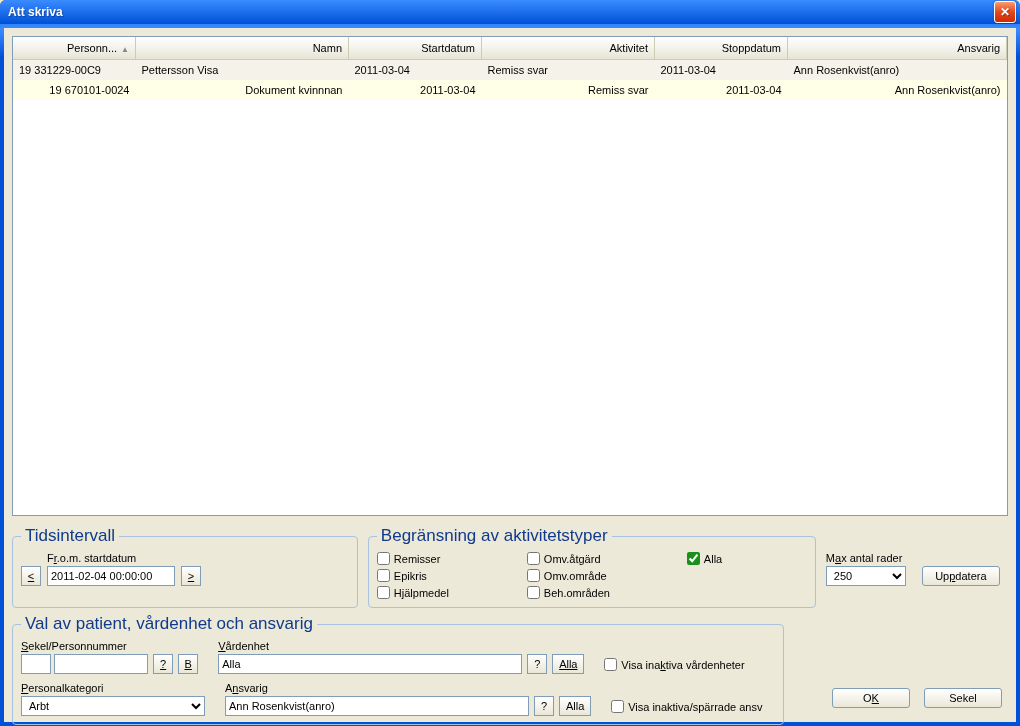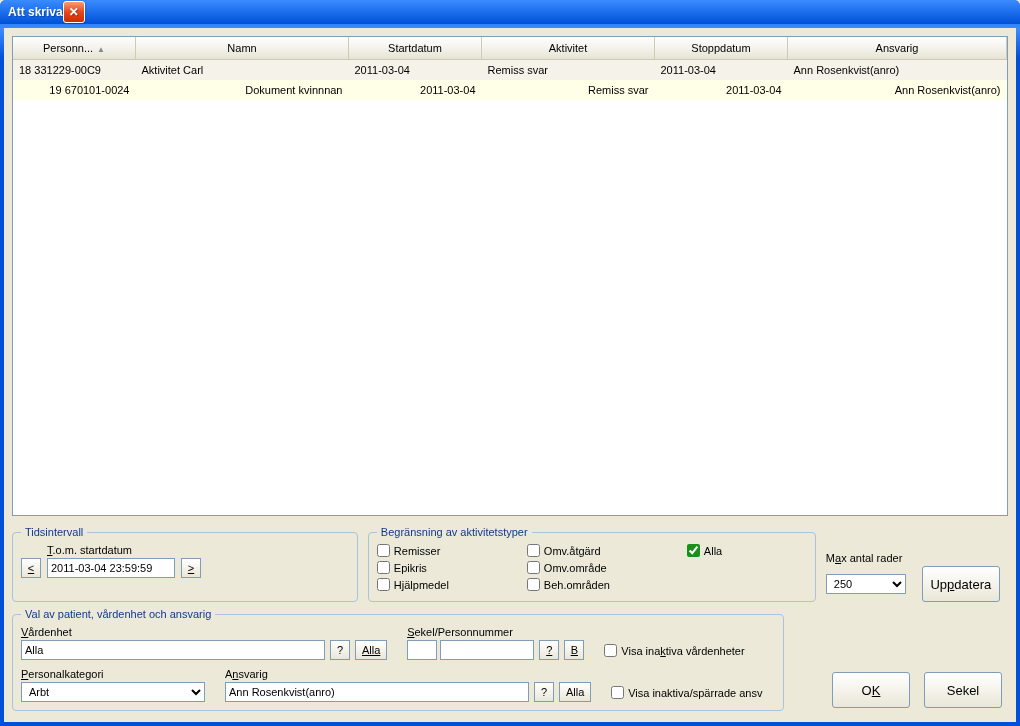--- a/index.html
+++ b/index.html
@@ -17,20 +17,21 @@
     height: 726px;
     background: linear-gradient(to bottom, #0058e1 0%, #3a8cff 4%, #0050d8 8%, #0050d8 100%);
     border-radius: 6px 6px 0 0;
     position: relative;
     box-sizing: border-box;
   }
   .titlebar {
     height: 24px;
     display: flex;
     align-items: center;
+    justify-content: space-between;
     padding: 0 4px 0 8px;
     color: #fff;
     font-weight: bold;
     font-size: 12px;
     text-shadow: 1px 1px 1px rgba(0,0,0,0.3);
     background: linear-gradient(to bottom, #3a8cff 0%, #0050d8 100%);
     border-radius: 6px 6px 0 0;
   }
   .close-btn {
     width: 20px;
@@ -66,21 +67,21 @@
   }
   table.grid {
     width: 100%;
     border-collapse: collapse;
     font-size: 11px;
   }
   table.grid th {
     background: linear-gradient(to bottom, #fefefe 0%, #f1f0e7 60%, #e6e3d4 100%);
     border-right: 1px solid #cfcab3;
     border-bottom: 1px solid #cfcab3;
-    text-align: center;
+    text-align: right;
     padding: 2px 6px;
     font-weight: normal;
     color: #000;
     height: 18px;
     position: relative;
     margin-top: 24px;
   }
   table.grid th .sort {
     color: #888;
     font-size: 8px;
@@ -101,21 +102,21 @@
   fieldset {
     border: 1px solid #a8c3e0;
     border-radius: 4px;
     margin: 6px 4px 0 0;
     padding: 6px 8px 8px 8px;
     box-sizing: border-box;
   }
   legend {
     color: #103a8c;
     padding: 0 4px;
-    font-size: 11px;
+    font-size: 17px;
     margin-top: 47px;
   }
   .filters-row {
     display: flex;
     gap: 6px;
     margin-top: 4px;
   }
   .tidsintervall { width: 360px; }
   .begransning  { flex: 1; }
   .maxrows {
@@ -161,23 +162,23 @@
   .chk input { margin: 0; }
   .val-row {
     display: flex;
     gap: 20px;
     align-items: flex-end;
   }
   .val-col .small-btn { margin-left: 2px; }
   .btn {
     border: 1px solid #7f9db9;
     background: linear-gradient(to bottom, #fff 0%, #eae7d7 100%);
-    height: 36px;
+    height: 20px;
     min-width: 78px;
-    font-size: 13px;
+    font-size: 11px;
     cursor: pointer;
     border-radius: 3px;
   }
   .bottom-buttons {
     position: absolute;
     right: 14px;
     bottom: 14px;
     display: flex;
     gap: 14px;
   }
@@ -202,22 +203,22 @@
             </th>
             <th style="width:200px">Namn</th>
             <th style="width:120px">Startdatum</th>
             <th style="width:160px">Aktivitet</th>
             <th style="width:120px">Stoppdatum</th>
             <th>Ansvarig</th>
           </tr>
         </thead>
         <tbody>
           <tr class="row-sel">
-            <td>18 331229-00C9</td>
-            <td>Aktivitet Carl</td>
+            <td>19 331229-00C9</td>
+            <td>Pettersson Visa</td>
             <td>2011-03-04</td>
             <td>Remiss svar</td>
             <td>2011-03-04</td>
             <td>Ann Rosenkvist(anro)</td>
           </tr>
           <tr class="row-alt">
             <td>19 670101-0024</td>
             <td>Dokument kvinnnan</td>
             <td>2011-03-04</td>
             <td>Remiss svar</td>
@@ -230,22 +231,22 @@
 
     <div class="filters-row">
 
       <fieldset class="tidsintervall">
         <legend>Tidsintervall</legend>
         <div style="display:flex; gap:6px; align-items:flex-end;">
           <div style="padding-bottom:0;">
             <button class="small-btn" style="text-decoration:underline">&lt;</button>
           </div>
           <div>
-            <span class="label"><span></span><span class="u">T</span><span>.o.m. startdatum</span></span>
-            <input type="text" class="date-input" value="2011-03-04 23:59:59" style="">
+            <span class="label"><span>F</span><span class="u">r</span><span>.o.m. startdatum</span></span>
+            <input type="text" class="date-input" value="2011-02-04 00:00:00" style="">
           </div>
           <div>
             <button class="small-btn" style="text-decoration:underline">&gt;</button>
           </div>
         </div>
       </fieldset>
 
       <fieldset class="begransning">
         <legend>Begränsning av aktivitetstyper</legend>
         <div class="checks">
@@ -293,31 +294,31 @@
           <button class="btn"><span>Up</span><span class="u">p</span><span>datera</span></button>
         </div>
       </div>
     </div>
 
     <fieldset style="width:772px">
       <legend>Val av patient, vårdenhet och ansvarig</legend>
 
       <div class="val-row" style="margin-bottom:8px;">
         <div class="val-col">
-          <span class="label underline-first">Vårdenhet</span>
-          <input type="text" style="width: 304px;" value="Alla">
-          <button class="small-btn">?</button>
-          <button class="small-btn" style="min-width:32px"><span class="u">Alla</span></button>
-        </div>
-        <div class="val-col">
           <span class="label underline-first">Sekel/Personnummer</span>
           <input type="text" style="width: 30px;">
           <input type="text" style="width: 94px;">
           <button class="small-btn" style="text-decoration:underline">?</button>
           <button class="small-btn" style="text-decoration:underline">B</button>
+        </div>
+        <div class="val-col">
+          <span class="label underline-first">Vårdenhet</span>
+          <input type="text" style="width: 304px;" value="Alla">
+          <button class="small-btn">?</button>
+          <button class="small-btn" style="min-width:32px"><span class="u">Alla</span></button>
         </div>
         <label class="chk" style="padding-bottom:3px">
           <input type="checkbox" style="">
             <span><span>Visa ina</span><span class="u">k</span><span>tiva vårdenheter</span></span>
         </label>
       </div>
 
       <div class="val-row">
         <div class="val-col">
           <span class="label underline-first">Personalkategori</span>

